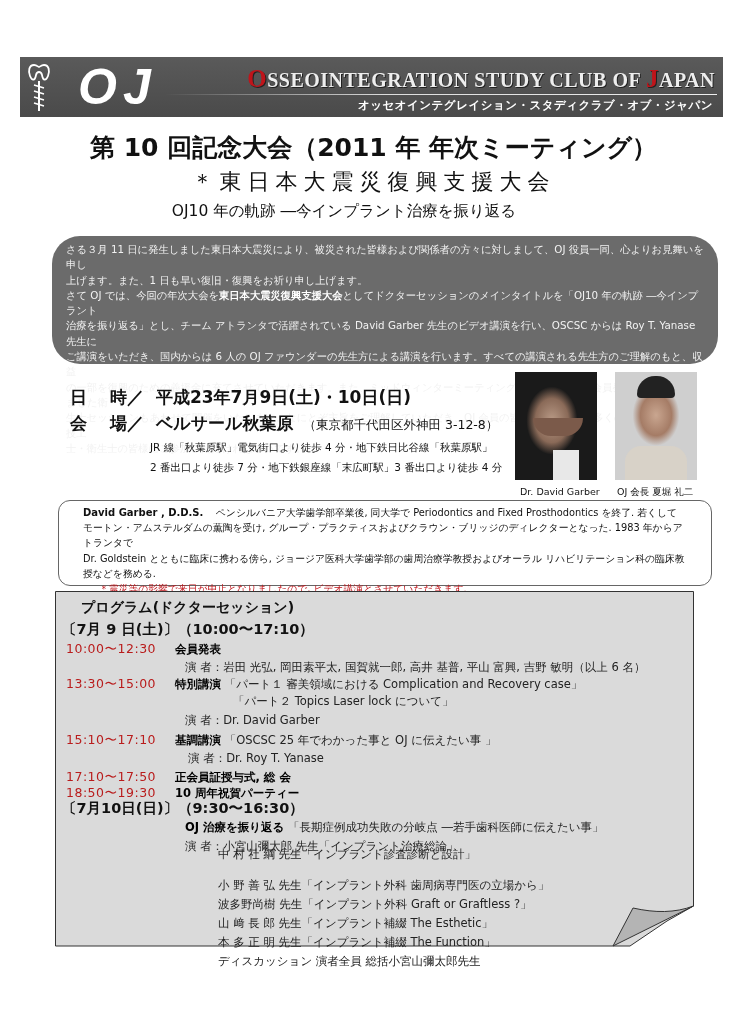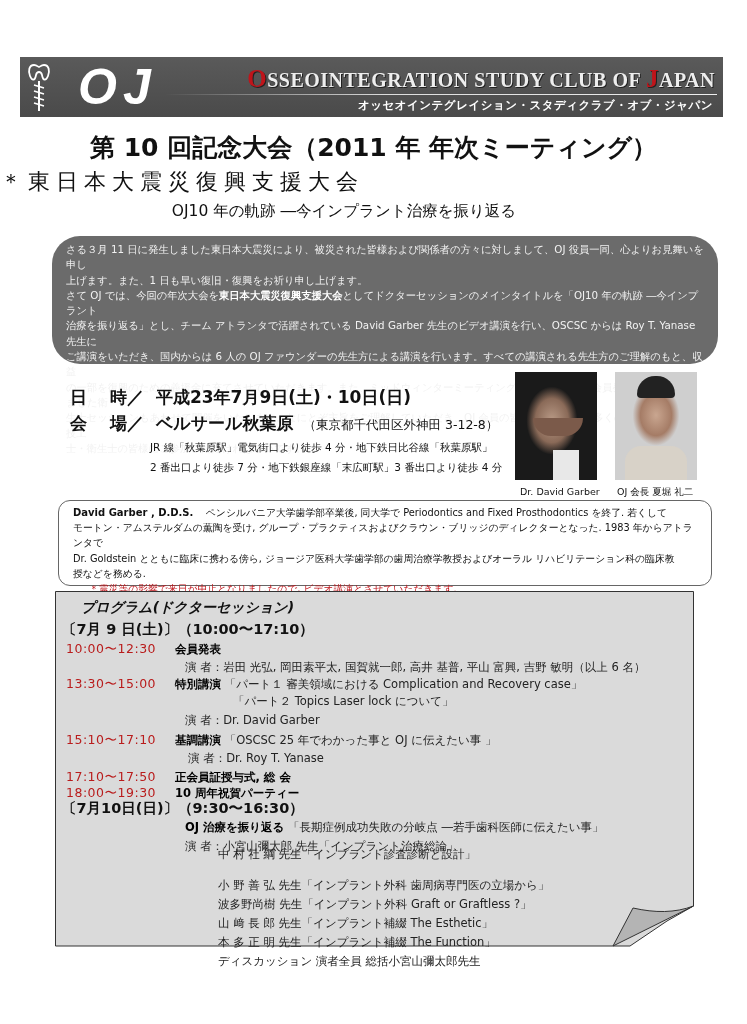--- a/index.html
+++ b/index.html
@@ -14,21 +14,21 @@
                   font-weight: bold; font-size: 20px; color: #eee; letter-spacing: 0.5px;
                   text-shadow: 1px 1px 0 #222; white-space: nowrap; }
   .banner .club .red { color: #c0141a; font-size: 25px; }
   .banner .rule { position: absolute; left: 145px; right: 6px; top: 37px; height: 1px;
                   background: linear-gradient(90deg, rgba(255,255,255,0), #ddd 40%, #eee); }
   .banner .kana { position: absolute; right: 10px; top: 41px; font-size: 11.5px; color: #fff;
                   font-weight: bold; white-space: nowrap; letter-spacing: 0.5px; }
 
   .title1 { position: absolute; left: 0; width: 747px; top: 132px; text-align: center;
             font-weight: bold; font-size: 25px; line-height: 32px; }
-  .title2 { position: absolute; left: 0; width: 747px; top: 168px; text-align: left;
+  .title2 { position: absolute; left: 0; width: 747px; top: 168px; text-align: center;
             font-size: 22px; letter-spacing: 6px; line-height: 28px; }
   .title3 { position: absolute; left: 0; width: 688px; top: 200px; text-align: center;
             font-size: 15.5px; line-height: 22px; }
 
   .intro { position: absolute; left: 52px; top: 236px; width: 666px; height: 128px;
            background: #6b6b6b; border-radius: 28px 28px 28px 28px; color: #f2f2f2;
            font-size: 10.3px; line-height: 15.3px; padding: 6px 14px 0 14px; box-sizing: border-box; }
   .intro p { margin: 0; }
   .intro .b { font-weight: bold; color: #fff; }
   .intro .sign { text-align: right; padding-right: 18px; }
@@ -46,26 +46,26 @@
                    background: #d8d2c8; border-radius: 16px 16px 0 0; }
   .photo2::before { content: ""; position: absolute; left: 22px; right: 22px; top: 4px; height: 22px;
                     background: #222; border-radius: 18px 18px 4px 4px; z-index: 1; }
   .photo1::before { content: ""; position: absolute; left: 18px; right: 14px; top: 46px; height: 18px;
                     background: #7b5a4a; border-radius: 0 0 18px 18px; }
   .photo1::after { content: ""; position: absolute; left: 38px; width: 26px; bottom: 0; height: 30px; background: #e8e8e8; }
   .caption { position: absolute; top: 486px; font-size: 9.5px; white-space: nowrap; }
 
   .garber { position: absolute; left: 58px; top: 500px; width: 654px; height: 86px;
             border: 1.5px solid #666; border-radius: 12px; box-sizing: border-box;
-            padding: 4px 14px; font-size: 9.8px; line-height: 15.2px; }
+            padding: 4px 24px; font-size: 9.8px; line-height: 15.2px; }
   .garber p { margin: 0; }
   .garber .name { font-weight: bold; font-size: 10px; }
   .garber .notice { color: #c0141a; padding-left: 16px; }
   .pgwrap { position: absolute; left: 55px; top: 591px; width: 639px; height: 370px; }
-  .pg-head { position: absolute; left: 26px; top: 8px; font-weight: bold; font-size: 14px; font-style: italic; }
+  .pg-head { position: absolute; left: 26px; top: 8px; font-weight: bold; font-size: 14px; }
   .pg-day { position: absolute; left: 7px; font-weight: bold; font-size: 14.5px; white-space: nowrap; }
   .pg-time { position: absolute; left: 11px; font-size: 12.5px; color: #b91c1c; white-space: nowrap; letter-spacing: 0.5px; }
   .pg-text { position: absolute; left: 120px; font-size: 11.5px; white-space: nowrap; color: #222; }
   .pg-text .b { font-weight: bold; color: #000; }
   svg.curl { position: absolute; left: 0; top: 0; }
 </style>
 </head>
 <body>
 
 <div class="banner">
@@ -139,21 +139,21 @@
   <div class="pg-text" style="top:103px; left:178px;">「パート２ Topics Laser lock について」</div>
   <div class="pg-text" style="top:122px; left:130px;">演 者：Dr. David Garber</div>
 
   <div class="pg-time" style="top:141px;">15:10〜17:10</div>
   <div class="pg-text" style="top:142px;"><span class="b">基調講演</span> <span>「OSCSC 25 年でわかった事と OJ に伝えたい事 」</span></div>
   <div class="pg-text" style="top:160px; left:133px;">演 者：Dr. Roy T. Yanase</div>
 
   <div class="pg-time" style="top:178px;">17:10〜17:50</div>
   <div class="pg-text" style="top:179px;"><span class="b">正会員証授与式, 総 会</span></div>
 
-  <div class="pg-time" style="top:194px;">18:00〜19:30</div>
+  <div class="pg-time" style="top:194px;">18:50〜19:30</div>
   <div class="pg-text" style="top:195px;"><span class="b">10 周年祝賀パーティー</span></div>
 
   <div class="pg-day" style="top:208px;">〔7月10日(日)〕（9:30〜16:30）</div>
 
   <div class="pg-text" style="top:229px; left:130px;"><span class="b">OJ 治療を振り返る</span> <span>「長期症例成功失敗の分岐点 ―若手歯科医師に伝えたい事」</span></div>
   <div class="pg-text" style="top:248px; left:130px;">演 者：小宮山彌太郎 先生「インプラント治療総論」</div>
   <div class="pg-text" style="top:256px; left:163px;">中 村 社 綱 先生「インプラント診査診断と設計」</div>
   <div class="pg-text" style="top:287px; left:163px;">小 野 善 弘 先生「インプラント外科 歯周病専門医の立場から」</div>
   <div class="pg-text" style="top:306px; left:163px;">波多野尚樹 先生「インプラント外科 Graft or Graftless ?」</div>
   <div class="pg-text" style="top:344px; left:163px;">本 多 正 明 先生「インプラント補綴 The Function」</div>

